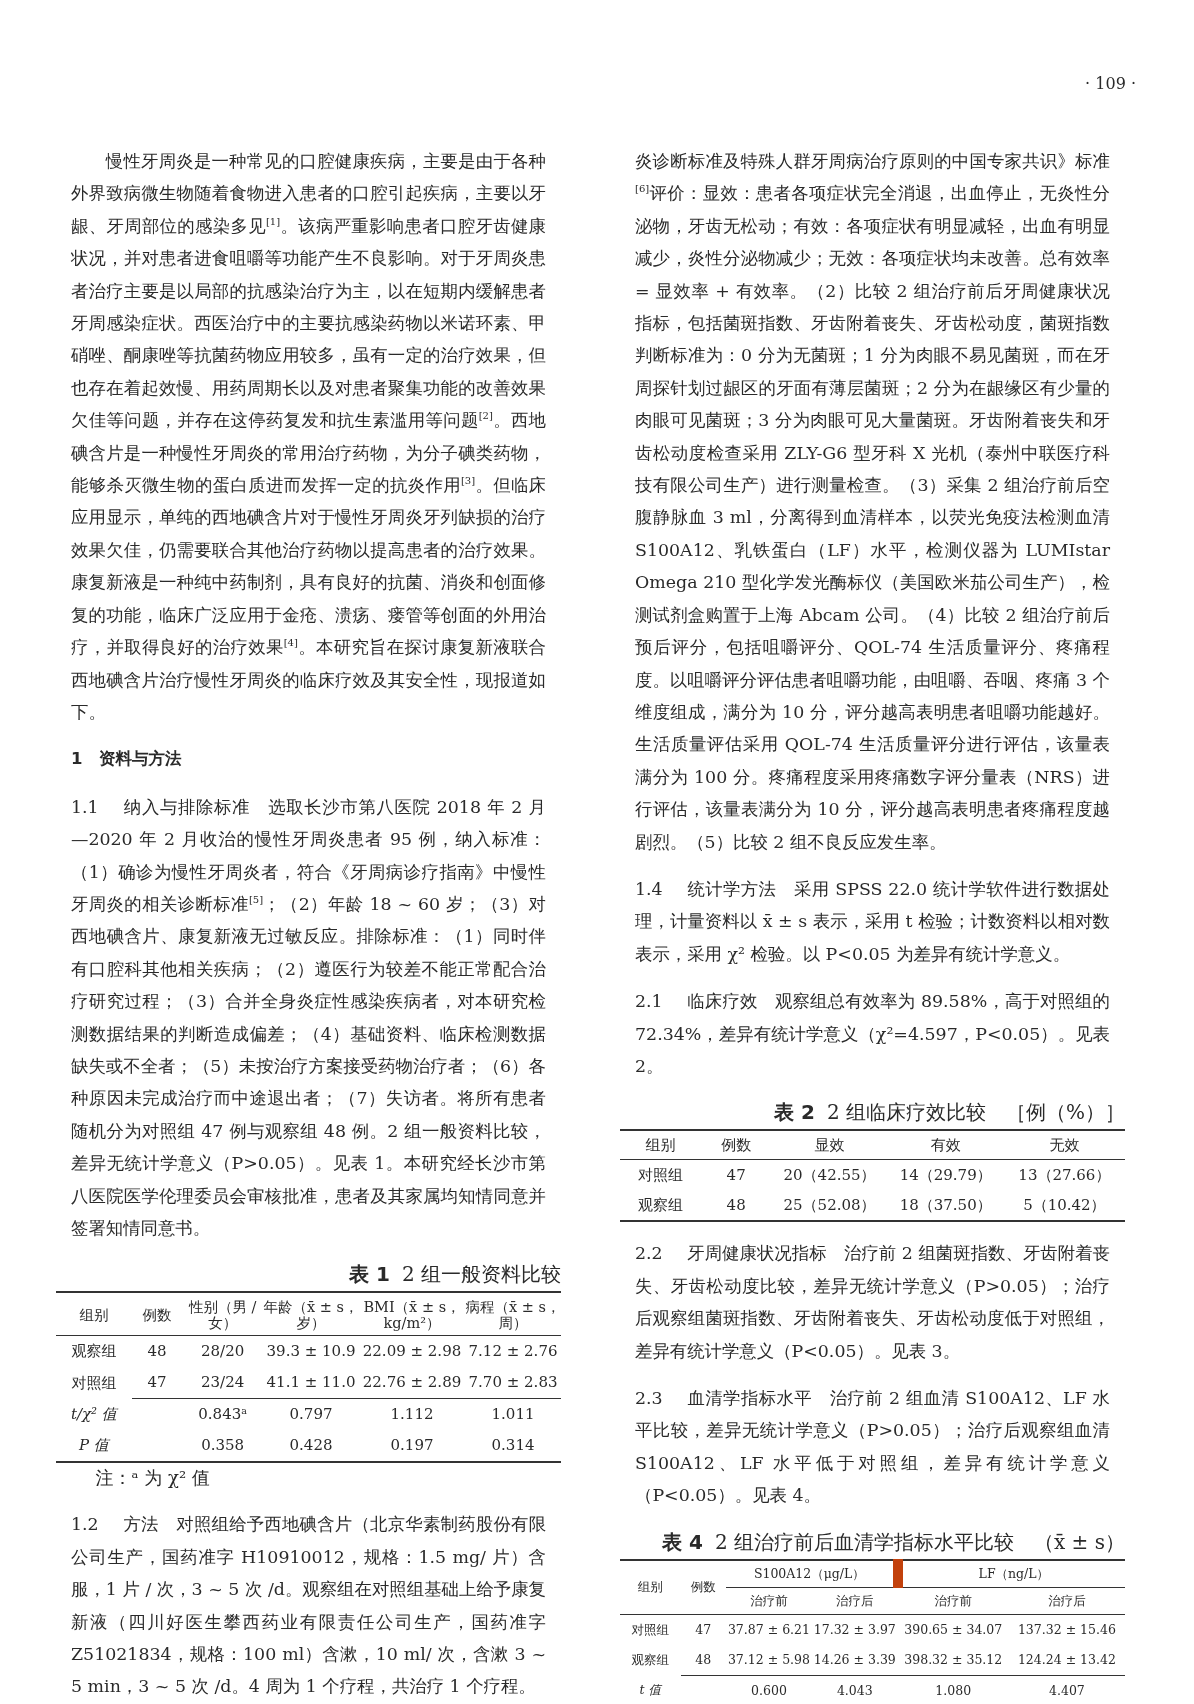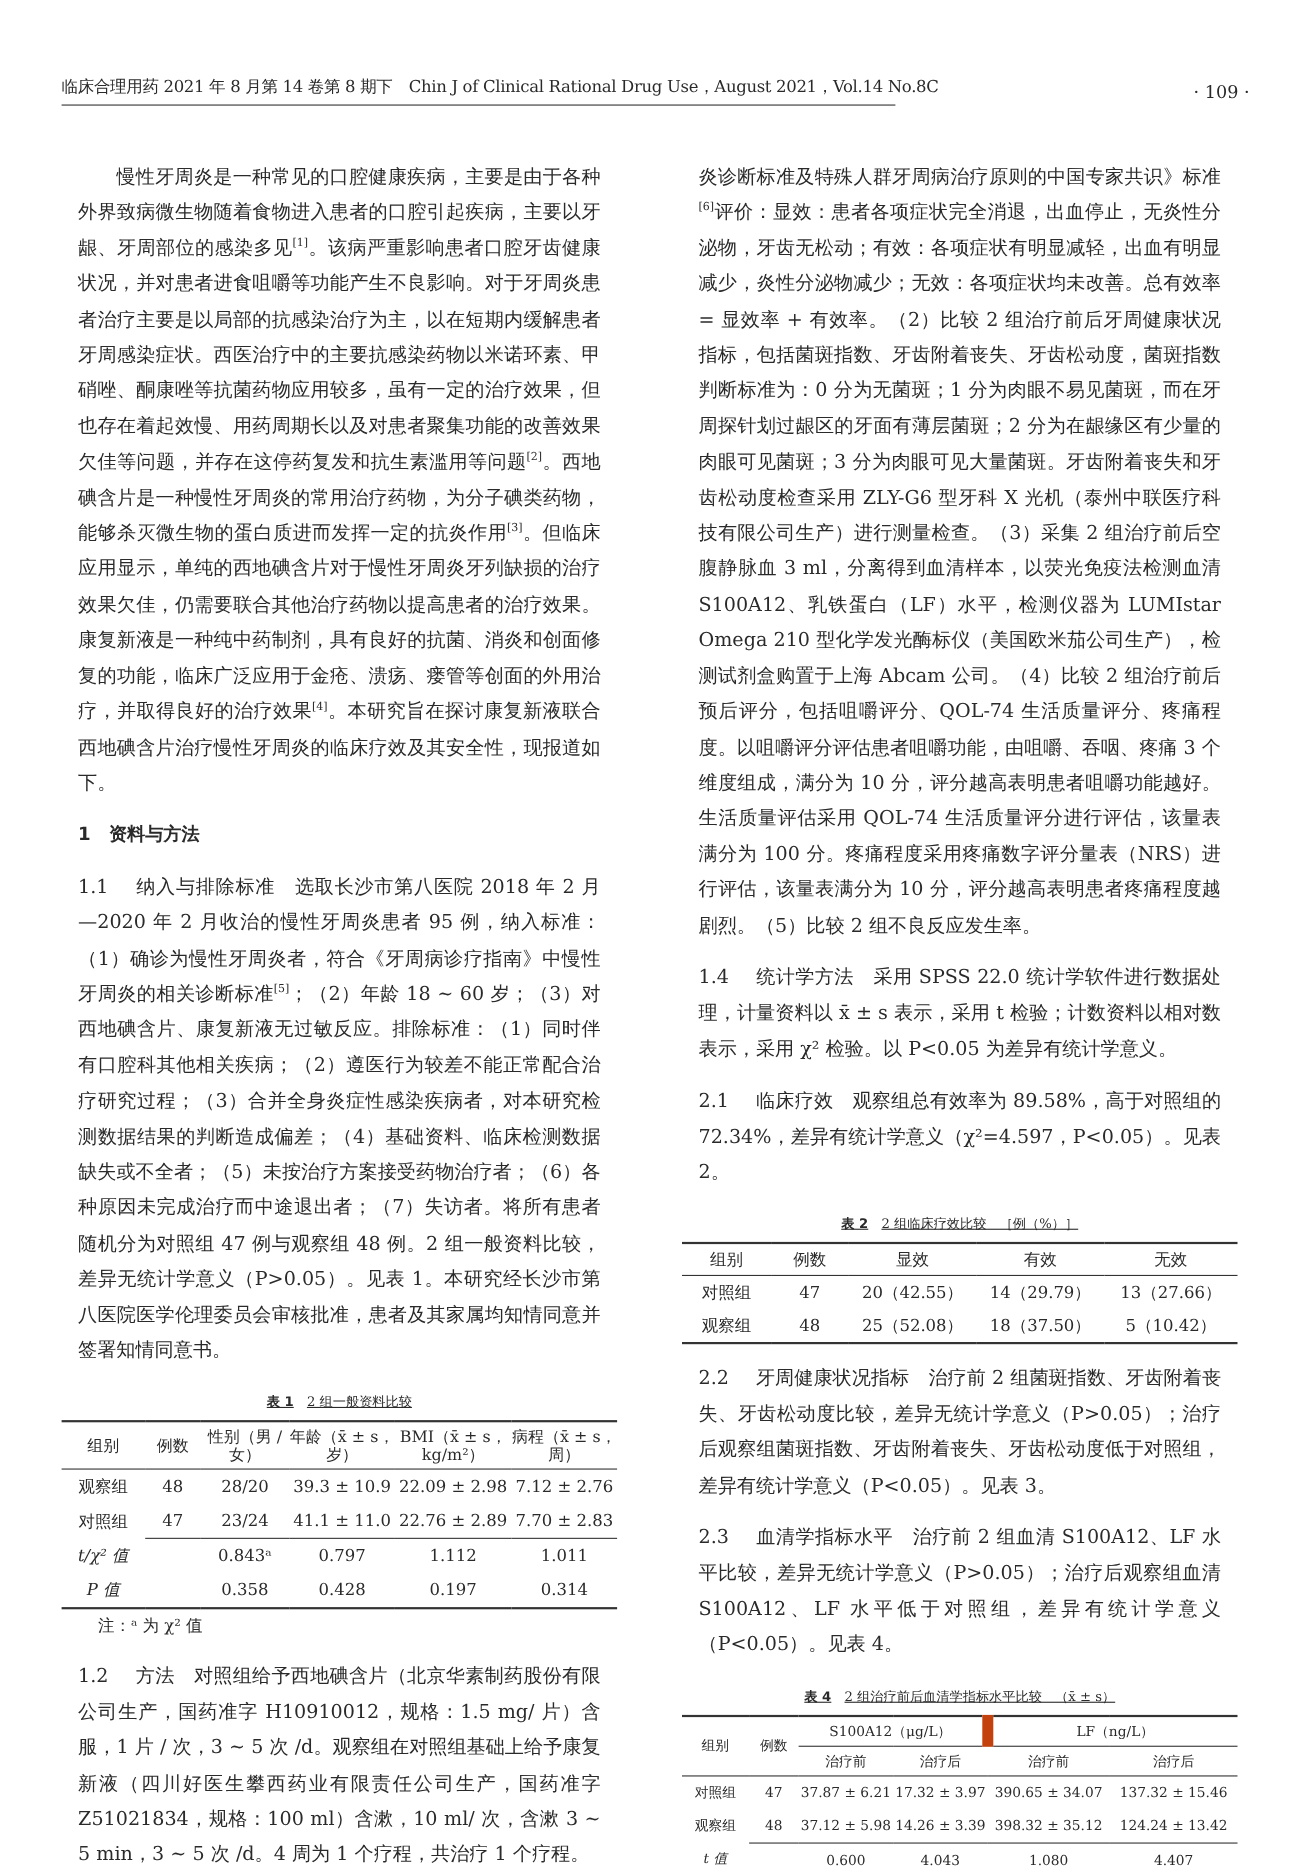--- a/index.html
+++ b/index.html
@@ -25,48 +25,47 @@
   }
   .col.left { left: 56px; }
   .col.right { left: 620px; }
   .col p { margin: 15px; }
   .indent { text-indent: 2em; }
   sup { font-size: 10px; vertical-align: 7px; line-height: 0; }
   .h1 { font-family: "DejaVu Sans", "Liberation Sans", sans-serif; font-weight: bold; font-size: 16.5px; }
   .sec { }
   .sec .num { display: inline-block; width: 3em; }
   .tcap {
-    text-align: center; font-size: 12px; line-height: 30px; margin: 4px 0 2px 0; text-decoration: underline;
+    text-align: right; font-size: 20px; line-height: 30px; margin: 4px 0 2px 0;
   }
   .tcap b { font-family: "DejaVu Sans", "Liberation Sans", sans-serif; margin-right: 12px; }
   table {
     width: 100%; border-collapse: collapse; font-size: 15px;
     border-top: 2px solid #333; border-bottom: 2px solid #333;
   }
   td, th { text-align: center; font-weight: normal; padding: 0; }
   .t1 th { line-height: 16px; padding: 6px 0 4px 0; font-size: 14.5px; vertical-align: middle; }
   .t1 td { line-height: 31px; }
   .t1 thead tr { border-bottom: 1.5px solid #333; }
   .rule-top td { border-top: 1.5px solid #333; }
   .rule-top td.nor { border-top: none; }
-  .note { font-size: 15px; line-height: 30px; padding-left: 2.2em; }
+  .note { font-size: 18px; line-height: 30px; padding-left: 2.2em; }
   .t2 th { line-height: 28px; font-size: 15px; border-bottom: 1.5px solid #333; }
   .t2 td { line-height: 30px; }
   .t4 { font-size: 12.5px; }
   .t4 th { line-height: 26px; font-size: 12.5px; }
   .t4 td { line-height: 30px; }
   .t4 .sub-rule { border-bottom: 1.5px solid #333; }
   .t4 .head-rule th { border-bottom: 1.5px solid #333; }
   .i { font-style: italic; }
 </style>
 </head>
 <body>
 
 <div class="header">
-  <div class="journal">临床合理用药 2021 年 8 月第 14 卷第 8 期下　Chin J of Clinical Rational Drug Use，August 2021，Vol.14 No.8C</div>
   <div class="page-num">· 109 ·</div>
 </div>
 
 <div class="col left">
   <p class="indent"><span>慢性牙周炎是一种常见的口腔健康疾病，主要是由于各种外界致病微生物随着食物进入患者的口腔引起疾病，主要以牙龈、牙周部位的感染多见</span><sup>[1]</sup><span>。该病严重影响患者口腔牙齿健康状况，并对患者进食咀嚼等功能产生不良影响。对于牙周炎患者治疗主要是以局部的抗感染治疗为主，以在短期内缓解患者牙周感染症状。西医治疗中的主要抗感染药物以米诺环素、甲硝唑、酮康唑等抗菌药物应用较多，虽有一定的治疗效果，但也存在着起效慢、用药周期长以及对患者聚集功能的改善效果欠佳等问题，并存在这停药复发和抗生素滥用等问题</span><sup>[2]</sup><span>。西地碘含片是一种慢性牙周炎的常用治疗药物，为分子碘类药物，能够杀灭微生物的蛋白质进而发挥一定的抗炎作用</span><sup>[3]</sup><span>。但临床应用显示，单纯的西地碘含片对于慢性牙周炎牙列缺损的治疗效果欠佳，仍需要联合其他治疗药物以提高患者的治疗效果。康复新液是一种纯中药制剂，具有良好的抗菌、消炎和创面修复的功能，临床广泛应用于金疮、溃疡、瘘管等创面的外用治疗，并取得良好的治疗效果</span><sup>[4]</sup><span>。本研究旨在探讨康复新液联合西地碘含片治疗慢性牙周炎的临床疗效及其安全性，现报道如下。</span></p>
 
   <p class="h1">1　资料与方法</p>
 
   <p class="sec"><span class="num">1.1</span><span>纳入与排除标准</span>　<span>选取长沙市第八医院 2018 年 2 月—2020 年 2 月收治的慢性牙周炎患者 95 例，纳入标准：（1）确诊为慢性牙周炎者，符合《牙周病诊疗指南》中慢性牙周炎的相关诊断标准</span><sup>[5]</sup><span>；（2）年龄 18 ~ 60 岁；（3）对西地碘含片、康复新液无过敏反应。排除标准：（1）同时伴有口腔科其他相关疾病；（2）遵医行为较差不能正常配合治疗研究过程；（3）合并全身炎症性感染疾病者，对本研究检测数据结果的判断造成偏差；（4）基础资料、临床检测数据缺失或不全者；（5）未按治疗方案接受药物治疗者；（6）各种原因未完成治疗而中途退出者；（7）失访者。将所有患者随机分为对照组 47 例与观察组 48 例。2 组一般资料比较，差异无统计学意义（P&gt;0.05）。见表 1。本研究经长沙市第八医院医学伦理委员会审核批准，患者及其家属均知情同意并签署知情同意书。</span></p>
 

